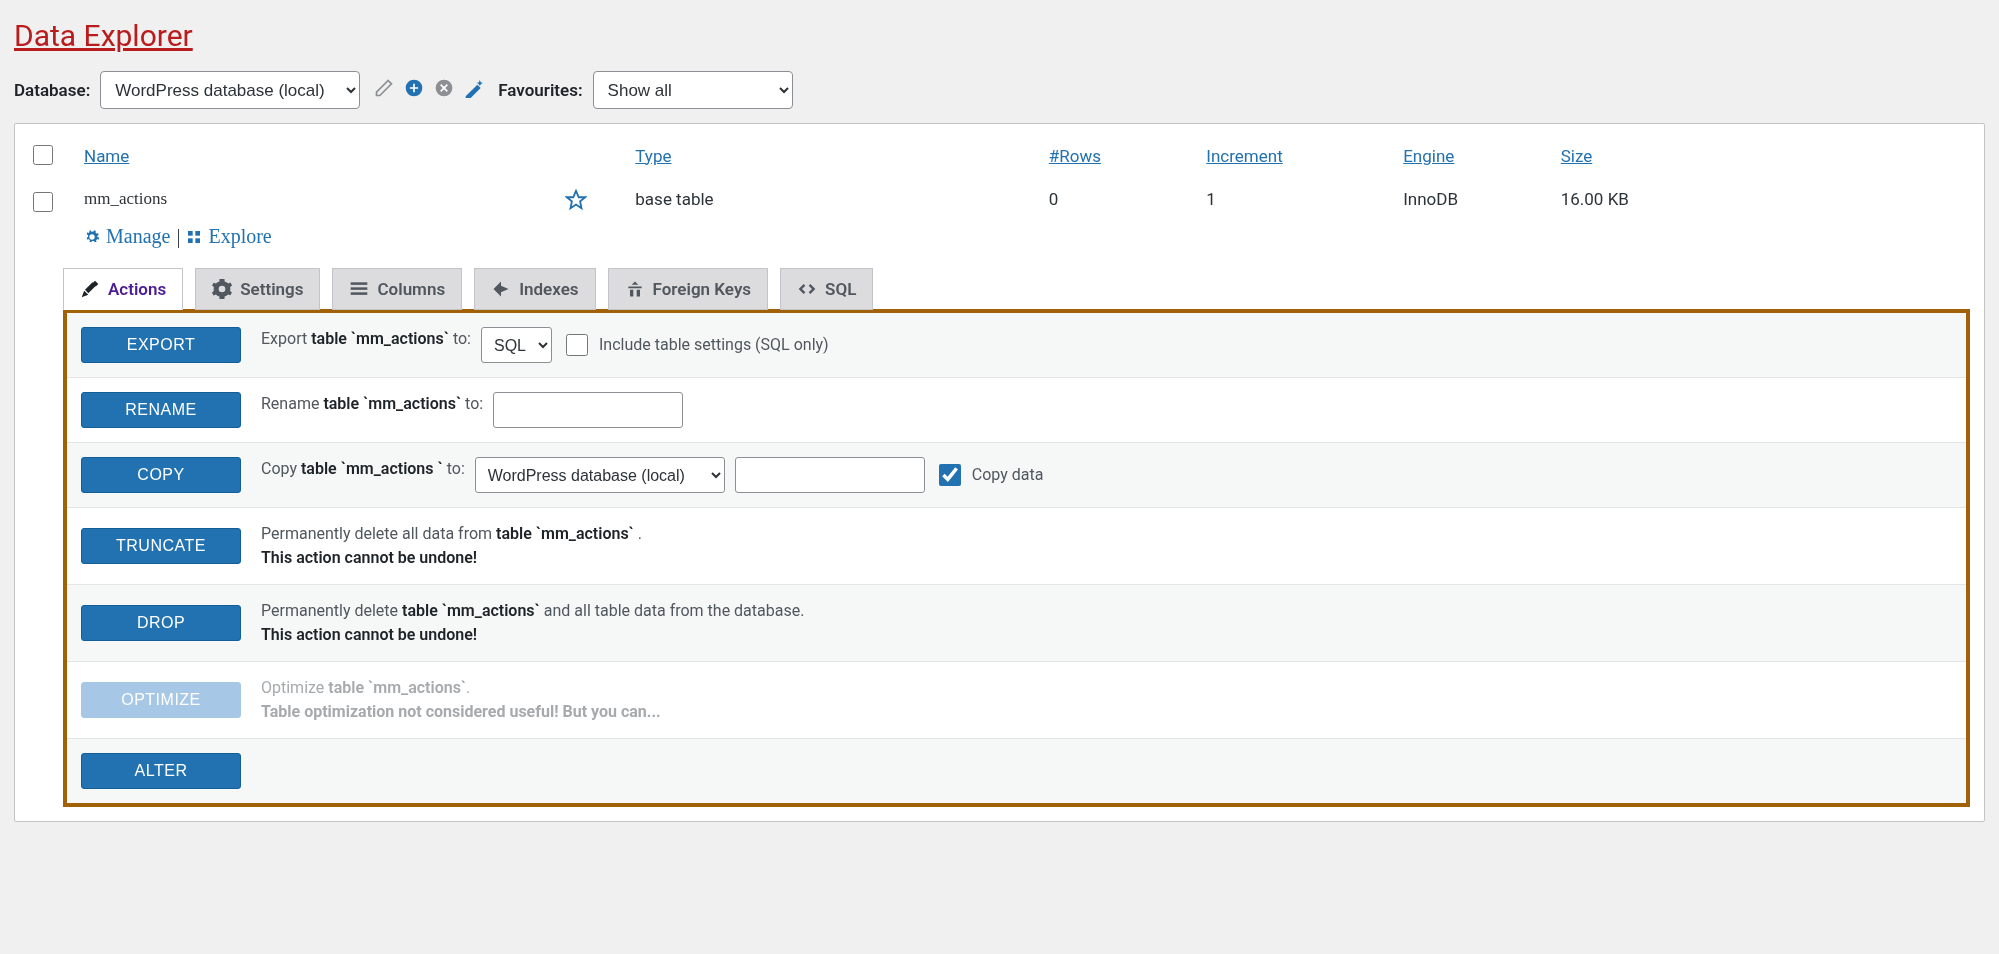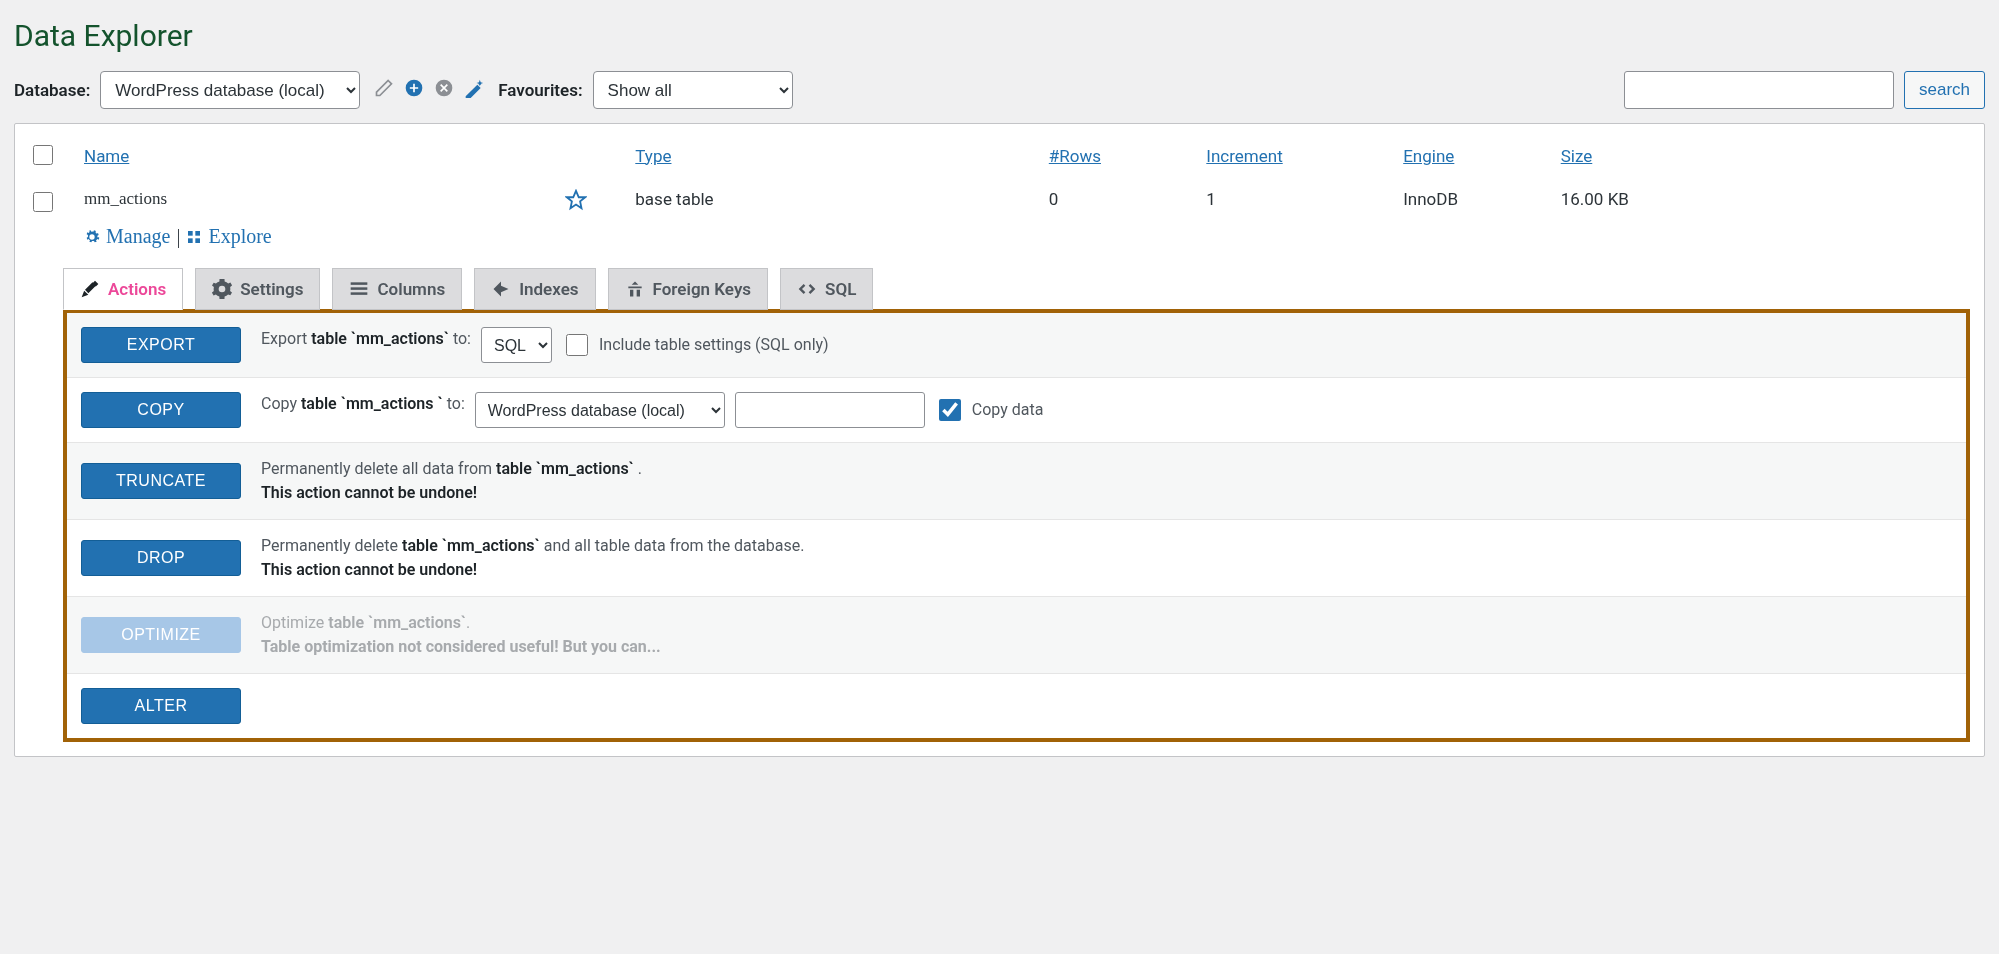--- a/index.html
+++ b/index.html
@@ -9,21 +9,22 @@
     font-family: -apple-system, BlinkMacSystemFont, "Segoe UI", Roboto, sans-serif;
     background: #f0f0f1;
     color: #3c434a;
     font-size: 17px;
   }
   .page { padding: 14px; }
   h1 {
     font-size: 30px;
     font-weight: 400;
     margin: 4px 0 18px 0;
-    color: #14532d;
+    color: #b91c1c;
+    text-decoration: underline;
   }
   .topbar {
     display: flex;
     align-items: center;
     gap: 12px;
     margin-bottom: 14px;
   }
   .topbar .left {
     display: flex;
     align-items: center;
@@ -140,21 +141,21 @@
     background: #dcdcde;
     border: 1px solid #c3c4c7;
     color: #50575e;
     font-weight: 600;
     font-size: 17px;
     cursor: pointer;
   }
   .tab.active {
     background: #fff;
     border-bottom-color: #fff;
-    color: #ec4899;
+    color: #4c1d95;
     position: relative;
     z-index: 2;
   }
   .tab svg { width: 20px; height: 20px; fill: #50575e; }
   .tab.active svg { fill: #1d2327; }
   .actions-panel {
     border: 4px solid #a16207;
     margin: -1px 14px 14px 48px;
     background: #fff;
   }
@@ -234,24 +235,20 @@
         <span>
           <svg viewBox="0 0 24 24" fill="#2271b1">
               <path d="M2 22l14-14 4 4-14 14H2v-4zm15-15l2-2 2 2-2 2-2-2zM19 2l1 3 3 1-3 1-1 3-1-3-3-1 3-1 1-3z"></path>
             </svg>
         </span>
       </span>
       <label class="bold">Favourites:</label>
       <select class="favourites-select">
         <option>Show all</option>
       </select>
-    </div>
-    <div class="search-wrap">
-      <input type="text" class="search-box" style="">
-      <button class="btn-link">search</button>
     </div>
   </div>
 
 
   <div class="panel">
     <table class="main">
       <thead>
         <tr>
           <th class="cb-cell"><input type="checkbox" style=""></th>
           <th style="width:28%"><a>Name</a></th>
@@ -350,20 +347,29 @@
             <span>Export </span><b>table `mm_actions`</b><span> to:</span>
           </span>
           <select><option>SQL</option></select>
           <span class="checkbox-wrap">
             <input type="checkbox" style="">
             <span>Include table settings (SQL only)</span>
           </span>
         </div>
       </div>
 
+      <div class="action-row">
+        <button class="action-btn">RENAME</button>
+        <div class="action-desc">
+          <span>
+            <span>Rename </span><b>table `mm_actions`</b><span> to:</span>
+          </span>
+          <input type="text" class="short" style="">
+        </div>
+      </div>
 
       <div class="action-row">
         <button class="action-btn">COPY</button>
         <div class="action-desc">
           <span>
             <span>Copy </span><b>table `mm_actions `</b><span> to:</span>
           </span>
           <select style="min-width:250px"><option>WordPress database (local)</option></select>
           <input type="text" class="short" style="">
           <span class="checkbox-wrap checked">

